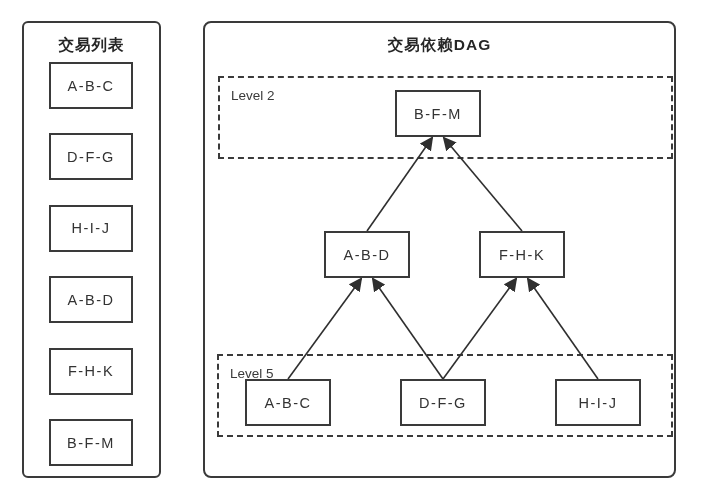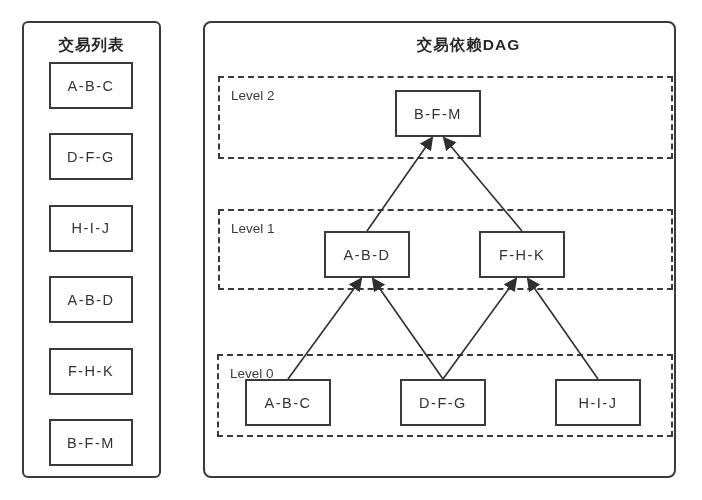--- a/index.html
+++ b/index.html
@@ -25,21 +25,21 @@
     font-size:14.5px;letter-spacing:1.5px;color:#333333;
   }
   
   .right-panel{
     position:absolute;left:203px;top:21px;width:473px;height:457px;
     border:2px solid #3a3a3a;border-radius:8px;background:#ffffff;
     box-sizing:border-box;
   }
   .right-panel .panel-title{
     position:absolute;left:0;top:12px;width:100%;text-align:center;
-    font-size:15.5px;font-weight:bold;color:#262626;letter-spacing:1px;margin-left:29px;
+    font-size:15.5px;font-weight:bold;color:#262626;letter-spacing:1px;
   }
   .dag-body{position:absolute;left:0;top:0;width:469px;height:453px;}
   .level{
     position:absolute;border:2px dashed #3a3a3a;box-sizing:border-box;
     background:transparent;
   }
   .level-2{left:13px;top:53px;width:455px;height:83px;}
   .level-1{left:13px;top:186px;width:455px;height:81px;}
   .level-0{left:12px;top:331px;width:456px;height:83px;}
   .level-label{
@@ -70,25 +70,22 @@
       </div>
   </div>
 
   <div class="right-panel">
     <div class="panel-title">交易依赖DAG</div>
 
     <div class="dag-body">
       <div class="level level-2">
         <span class="level-label">Level 2</span>
       </div>
-      <div class="level level-1">
-        <span class="level-label">Level 1</span>
-      </div>
       <div class="level level-0">
-        <span class="level-label">Level 0</span>
+        <span class="level-label">Level 5</span>
       </div>
 
       <svg class="edge-layer" id="edge-layer" width="469" height="453" viewBox="0 0 469 453" xmlns="http://www.w3.org/2000/svg">
         <defs>
           <marker id="arrowhead" viewBox="0 0 10 10" refX="8.5" refY="5" markerWidth="8.5" markerHeight="8.5" orient="auto">
             <path d="M0,0 L10,5 L0,10 z" fill="#2f2f2f"></path>
           </marker>
         </defs>
       <line x1="83" y1="356" x2="156" y2="256" stroke="#2f2f2f" stroke-width="1.6" marker-end="url(#arrowhead)"></line>
           <line x1="238" y1="356" x2="168" y2="256" stroke="#2f2f2f" stroke-width="1.6" marker-end="url(#arrowhead)"></line>

